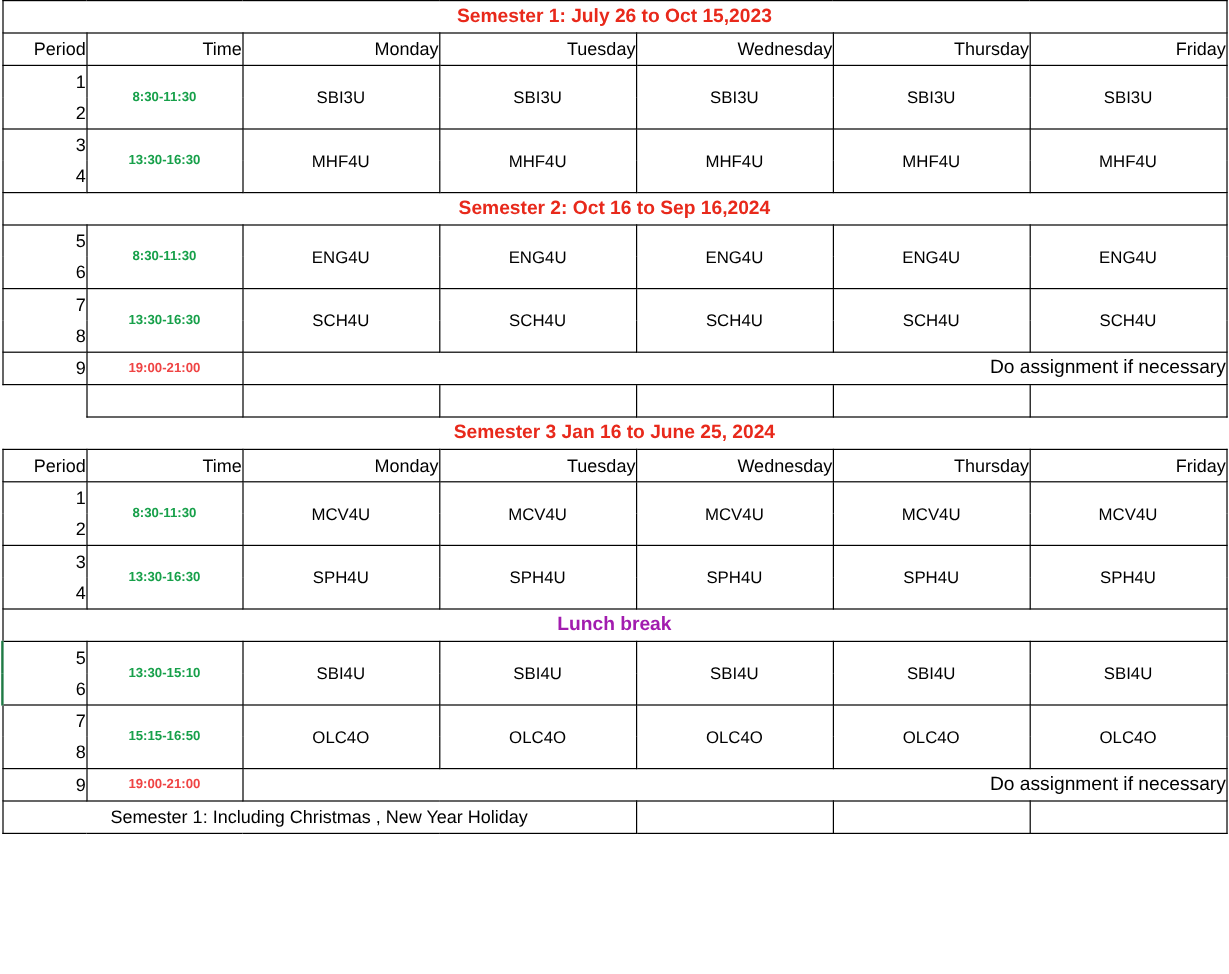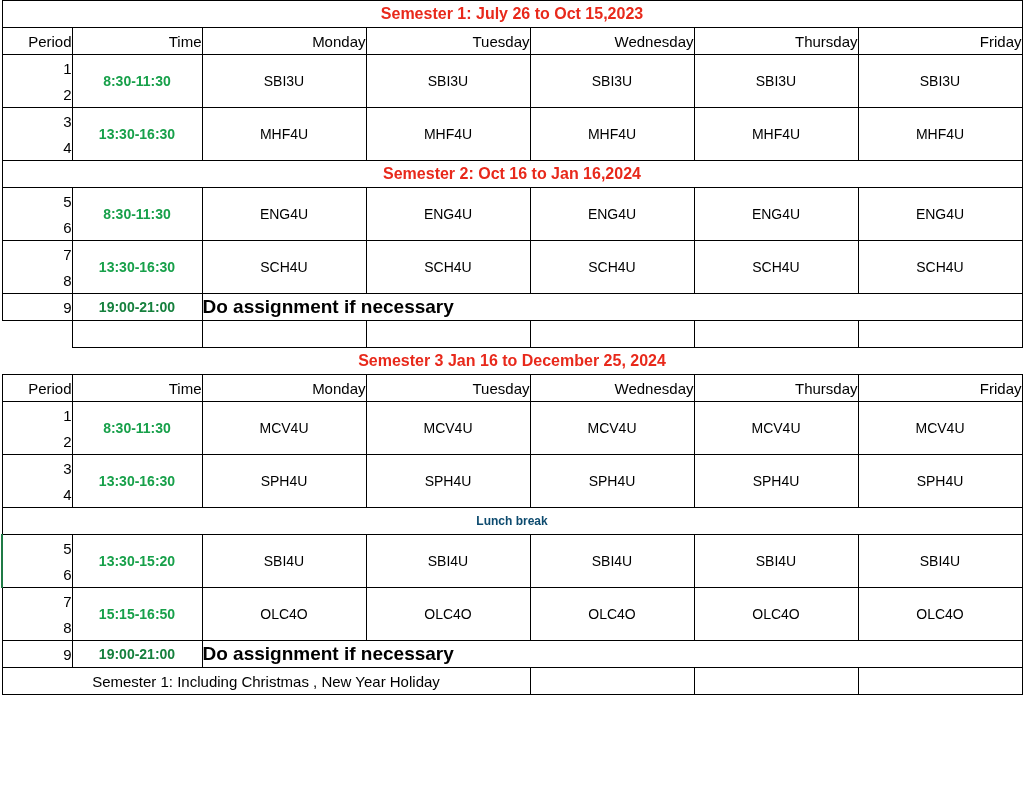--- a/index.html
+++ b/index.html
@@ -51,55 +51,54 @@
   .period {
     text-align: right;
     padding-right: 7px;
     font-size: 15px;
     height: 29px;
   }
   .time {
     color: #17a04a;
     font-weight: bold;
     text-align: center;
+    font-size: 11px;
+  }
+  .time.blue {
+    color: #ef4444;
+  }
+  .course {
+    text-align: center;
     font-size: 14px;
   }
-  .time.blue {
-    color: #15803d;
-  }
-  .course {
-    text-align: center;
-    font-size: 14px;
-  }
   .note {
-    text-align: left;
-    font-size: 19px;
-    font-weight: bold;
+    text-align: right;
+    font-size: 16px;
   }
   .spacer td {
     height: 13px;
     border: 1px solid #000000;
   }
   .spacer td.nob {
     border: none;
   }
   .noborder { border: none !important; }
   .nb-top { border-top: none !important; }
   .nb-bottom { border-bottom: none !important; }
   .footer-row td {
     height: 26px;
     font-size: 15px;
     text-align: center;
     padding-left: 4px;
   }
   .lunch {
     text-align: center;
-    color: #0c4a6e;
+    color: #a21caf;
     font-weight: bold;
-    font-size: 12px;
+    font-size: 16px;
     height: 33px;
   }
   .greenmark {
     border-left: 2px solid #1f7a45 !important;
   }
 </style>
 </head>
 <body>
 
 <table class="sched">
@@ -148,21 +147,21 @@
     <td class="course" rowspan="2">MHF4U</td>
     <td class="course" rowspan="2">MHF4U</td>
     <td class="course" rowspan="2">MHF4U</td>
     <td class="course" rowspan="2">MHF4U</td>
   </tr>
   <tr>
     <td class="period nb-top">4</td>
   </tr>
 
   <tr>
-    <td class="banner" colspan="7">Semester 2: Oct 16 to Jan 16,2024</td>
+    <td class="banner" colspan="7">Semester 2: Oct 16 to Sep 16,2024</td>
   </tr>
 
   <tr>
     <td class="period nb-bottom">5</td>
     <td class="time" rowspan="2">8:30-11:30</td>
     <td class="course" rowspan="2">ENG4U</td>
     <td class="course" rowspan="2">ENG4U</td>
     <td class="course" rowspan="2">ENG4U</td>
     <td class="course" rowspan="2">ENG4U</td>
     <td class="course" rowspan="2">ENG4U</td>
@@ -194,21 +193,21 @@
     <td class="nob"></td>
     <td></td>
     <td></td>
     <td></td>
     <td></td>
     <td></td>
     <td></td>
   </tr>
 
   <tr>
-    <td class="banner noborder" colspan="7">Semester 3  Jan 16 to December 25, 2024</td>
+    <td class="banner noborder" colspan="7">Semester 3  Jan 16 to June 25, 2024</td>
   </tr>
 
   <tr>
     <td class="hdr">Period</td>
     <td class="hdr">Time</td>
     <td class="hdr">Monday</td>
     <td class="hdr">Tuesday</td>
     <td class="hdr">Wednesday</td>
     <td class="hdr">Thursday</td>
     <td class="hdr">Friday</td>
@@ -239,21 +238,21 @@
   <tr>
     <td class="period nb-top">4</td>
   </tr>
 
   <tr>
     <td class="lunch" colspan="7">Lunch break</td>
   </tr>
 
   <tr>
     <td class="period nb-bottom greenmark">5</td>
-    <td class="time" rowspan="2">13:30-15:20</td>
+    <td class="time" rowspan="2">13:30-15:10</td>
     <td class="course" rowspan="2">SBI4U</td>
     <td class="course" rowspan="2">SBI4U</td>
     <td class="course" rowspan="2">SBI4U</td>
     <td class="course" rowspan="2">SBI4U</td>
     <td class="course" rowspan="2">SBI4U</td>
   </tr>
   <tr>
     <td class="period nb-top greenmark">6</td>
   </tr>
 

